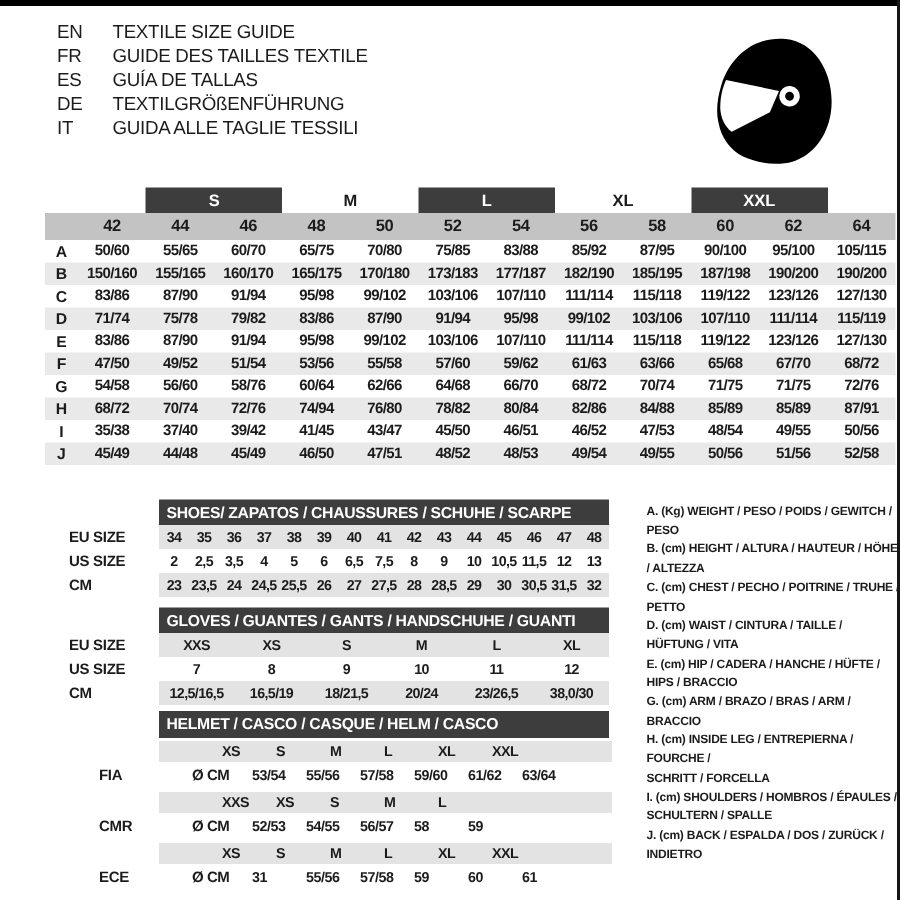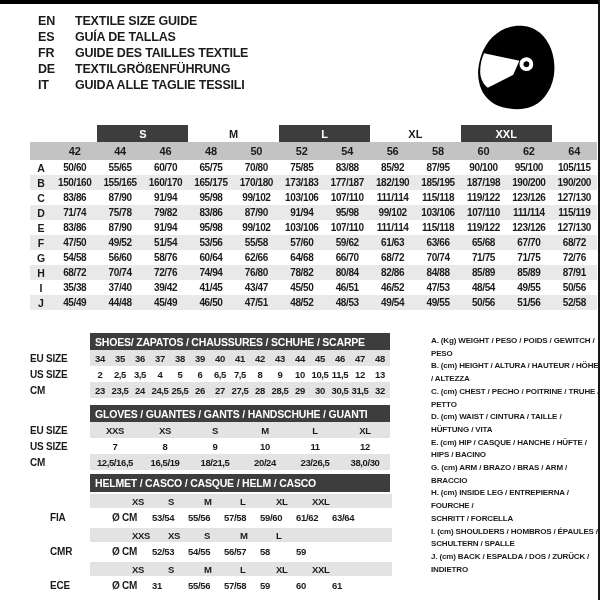--- a/index.html
+++ b/index.html
@@ -5,41 +5,41 @@
   * { margin:0; padding:0; box-sizing:border-box; }
   html,body { width:600px; height:600px; background:#fff; }
   body { font-family:"Liberation Sans", sans-serif; color:#1b1b1b; }
   .page { position:relative; width:600px; height:600px; background:#fff; overflow:hidden; }
 
   .top-bar { position:absolute; top:0; left:0; width:600px; height:4px; background:#000; }
   .right-bar { position:absolute; top:0; right:0; width:2px; height:600px; background:#161616; }
 
   
   .langs { position:absolute; left:38px; top:13px; }
-  .lang-row { display:flex; font-weight:bold; font-size:12.5px; line-height:16px; letter-spacing:-0.2px; }
+  .lang-row { display:flex; font-weight:normal; font-size:12.5px; line-height:16px; letter-spacing:-0.2px; }
   .lang-code { width:37px; }
 
   
   .helmet-ic { position:absolute; top:20px; right:40px; width:92px; height:95px; }
 
   
   .main-table { position:absolute; left:30px; top:125px; width:567px; }
   .band-row, .num-row, .trow { display:grid; grid-template-columns:22px repeat(12, 1fr); }
   .band-row { height:17px; }
   .band { display:flex; align-items:center; justify-content:center; font-size:11px; font-weight:bold; }
   .band.dark { background:#3d3d3d; color:#fff; }
   .num-row { height:18px; background:#c3c3c3; }
   .trow { height:15px; }
   .trow.striped { background:#e9e9e9; }
   .cell { display:flex; align-items:center; justify-content:center; font-size:10px; font-weight:bold; letter-spacing:-0.4px; }
   .num { font-size:11px; letter-spacing:-0.2px; }
   .lcell { display:flex; align-items:center; justify-content:center; font-size:10.5px; font-weight:bold; }
 
   
-  .sub { position:absolute; left:30px; width:362px; }
+  .sub { position:absolute; left:46px; width:362px; }
   .shoes { top:333px; } .gloves { top:405px; } .helmetsec { top:474px; }
   .bar { margin-left:60px; width:300px; height:17px; background:#3d3d3d; color:#fff;
          display:flex; align-items:center; padding-left:5px; font-size:10.5px; font-weight:bold; letter-spacing:-0.2px; }
   .srow { display:grid; height:16px; }
   .shoes .srow { grid-template-columns:60px repeat(15, 20px); }
   .gloves .srow { grid-template-columns:60px repeat(6, 50px); }
   .row-label { display:flex; align-items:center; font-size:10px; font-weight:bold; letter-spacing:-0.2px; }
   .vcell { display:flex; align-items:center; justify-content:center; font-size:9.5px; font-weight:bold; letter-spacing:-0.4px; height:100%; }
   .shcell { background:#e3e3e3; }
 
@@ -60,26 +60,26 @@
 <div class="page">
   <div class="top-bar"></div>
   <div class="right-bar"></div>
 
   <div class="langs">
       <div class="lang-row">
         <span class="lang-code">EN</span>
         <span class="lang-title">TEXTILE SIZE GUIDE</span>
       </div>
       <div class="lang-row">
+        <span class="lang-code">FR</span>
+        <span class="lang-title">GUIDE DES TAILLES TEXTILE</span>
+      </div>
+      <div class="lang-row">
         <span class="lang-code">ES</span>
         <span class="lang-title">GUÍA DE TALLAS</span>
-      </div>
-      <div class="lang-row">
-        <span class="lang-code">FR</span>
-        <span class="lang-title">GUIDE DES TAILLES TEXTILE</span>
       </div>
       <div class="lang-row">
         <span class="lang-code">DE</span>
         <span class="lang-title">TEXTILGRÖßENFÜHRUNG</span>
       </div>
       <div class="lang-row">
         <span class="lang-code">IT</span>
         <span class="lang-title">GUIDA ALLE TAGLIE TESSILI</span>
       </div>
     </div>
@@ -433,21 +433,21 @@
           <div class="hcell"></div>
         </div>
       </div>
   </div>
 
   <div class="legend" id="legendList">
       <div class="legend-item">A. (Kg) WEIGHT / PESO / POIDS / GEWITCH / PESO</div>
       <div class="legend-item">B. (cm) HEIGHT / ALTURA / HAUTEUR / HÖHE / ALTEZZA</div>
       <div class="legend-item">C. (cm) CHEST / PECHO / POITRINE / TRUHE / PETTO</div>
       <div class="legend-item">D. (cm) WAIST / CINTURA / TAILLE / HÜFTUNG / VITA</div>
-      <div class="legend-item">E. (cm) HIP / CASQUE / HANCHE / HÜFTE / HIPS / BACINO</div>
+      <div class="legend-item">E. (cm) HIP / CADERA / HANCHE / HÜFTE / HIPS / BRACCIO</div>
       <div class="legend-item">G. (cm) ARM / BRAZO / BRAS / ARM / BRACCIO</div>
       <div class="legend-item">H. (cm) INSIDE LEG / ENTREPIERNA / FOURCHE /
 SCHRITT / FORCELLA</div>
       <div class="legend-item">I. (cm) SHOULDERS / HOMBROS / ÉPAULES /
 SCHULTERN / SPALLE</div>
       <div class="legend-item">J. (cm) BACK / ESPALDA / DOS / ZURÜCK / INDIETRO</div>
     </div>
 </div>
 
 </body></html>

